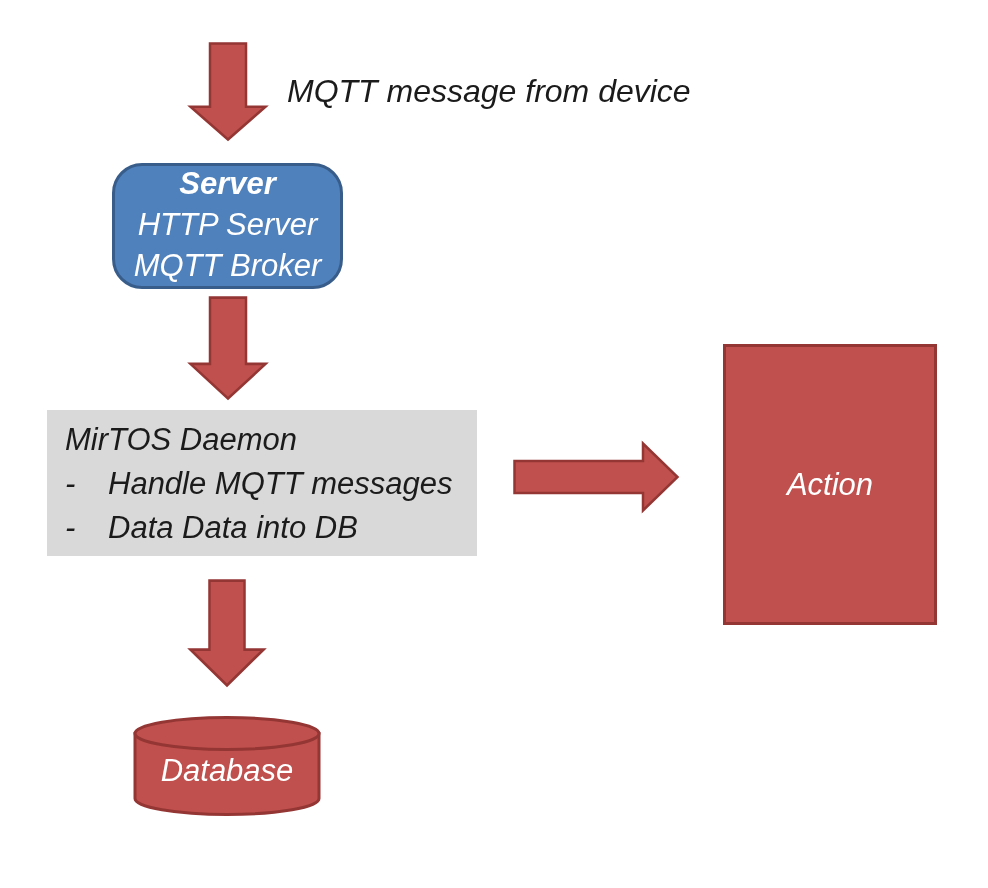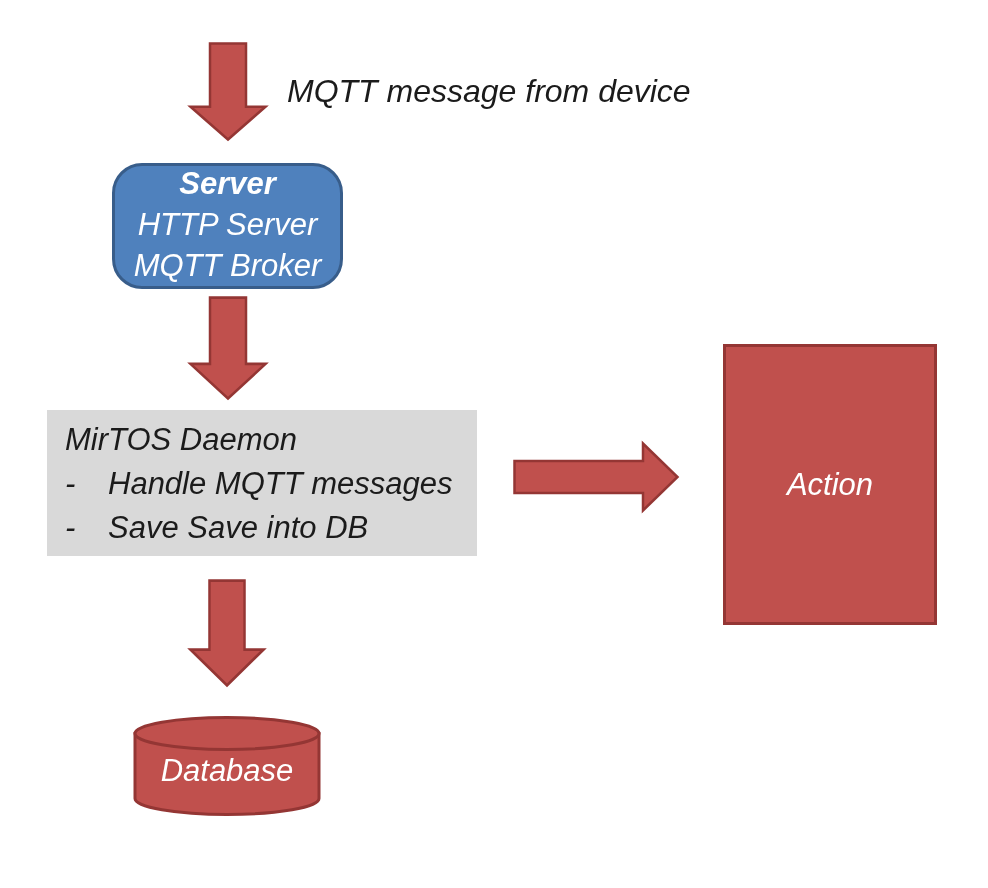--- a/index.html
+++ b/index.html
@@ -134,21 +134,21 @@
   </svg>
 
   <div class="daemon-box">
     <div class="daemon-title">MirTOS Daemon</div>
     <div class="daemon-row">
       <span class="daemon-dash">-</span>
       <span class="daemon-text">Handle MQTT messages</span>
     </div>
     <div class="daemon-row">
       <span class="daemon-dash">-</span>
-      <span class="daemon-text">Save Save into DB</span>
+      <span class="daemon-text">Data Data into DB</span>
     </div>
   </div>
 
   <svg class="shape arrow-right" viewBox="0 0 166 70" preserveAspectRatio="none">
     <polygon points="1.5,19 130,19 130,1.5 164.5,35 130,68.5 130,51 1.5,51"></polygon>
   </svg>
 
   <div class="action-box">
     <div class="action-line">Action</div>
   </div>

